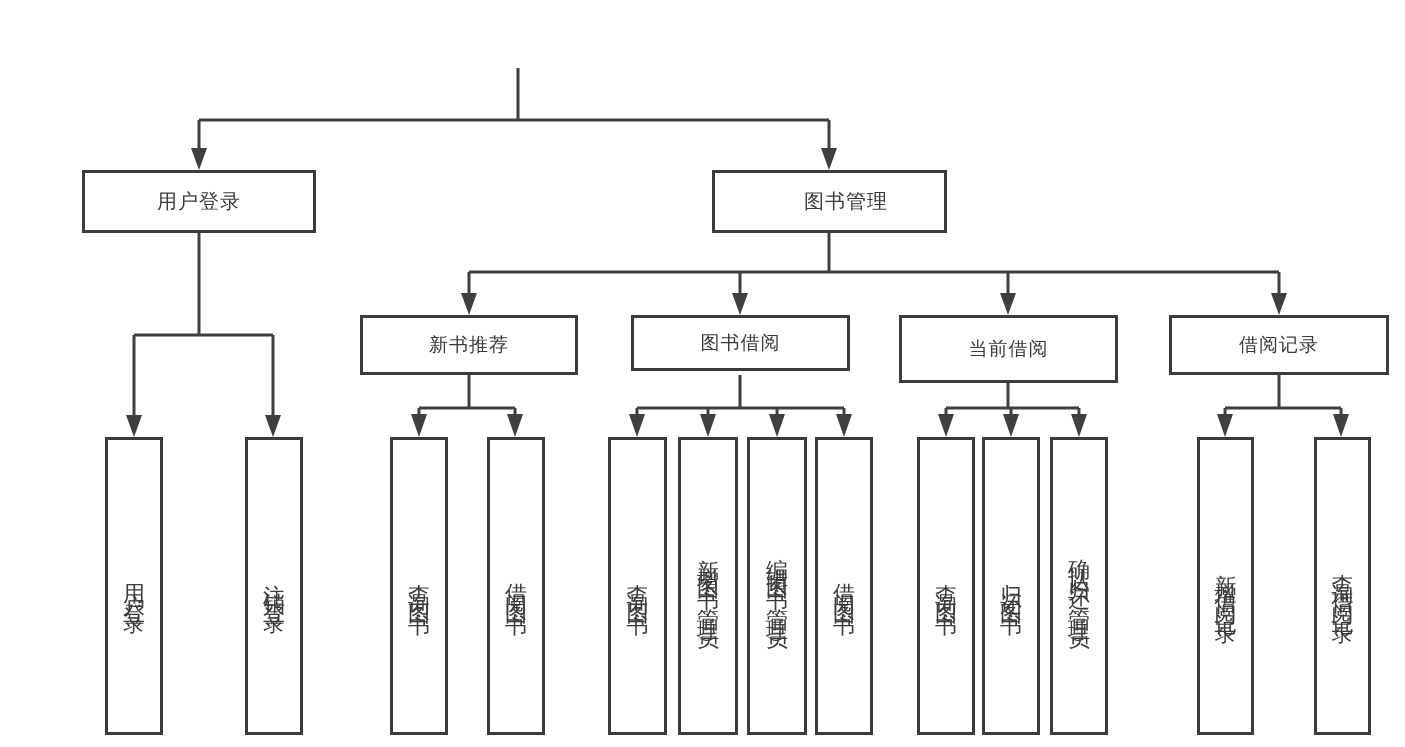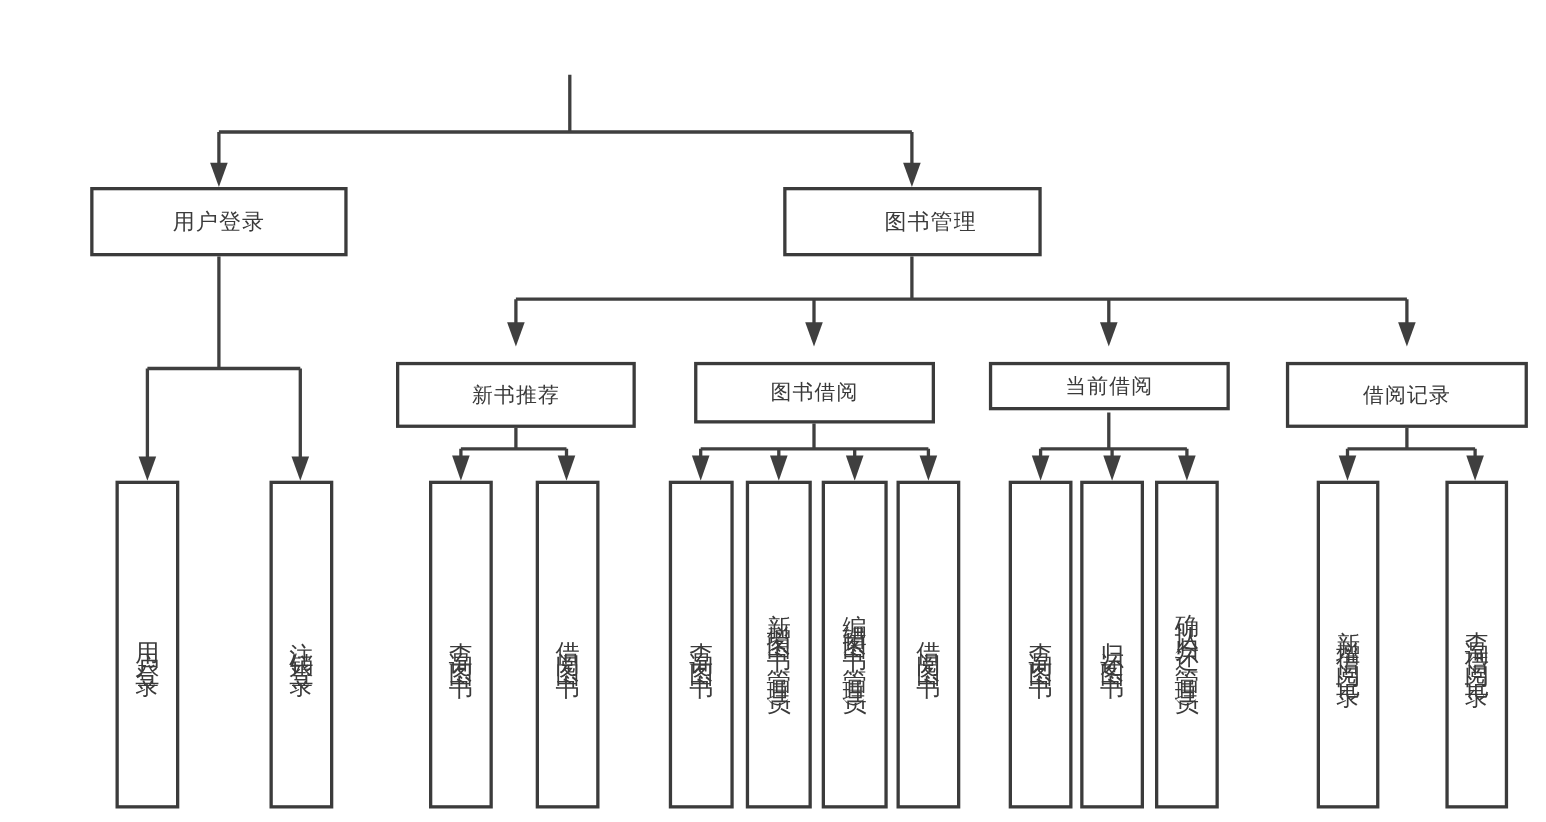--- a/index.html
+++ b/index.html
@@ -37,21 +37,21 @@
     border: 3px solid #3b3b3b;
     background: #ffffff;
     display: flex;
     align-items: center;
     justify-content: center;
     color: #3a3a3a;
     z-index: 2;
   }
   .node-root   { font-size: 20px; letter-spacing: 1px; }
   .node-l2     { font-size: 20px; letter-spacing: 1px; }
-  .node-l3     { font-size: 19px; letter-spacing: 1px; margin-top: 14px; }
+  .node-l3     { font-size: 19px; letter-spacing: 1px; }
   .leaf .vtext {
     writing-mode: vertical-rl;
     font-size: 22px;
     letter-spacing: 10px;
     line-height: 1;
     white-space: nowrap;
   }
   .watermark {
     position: absolute;
     top: 712px;
@@ -110,21 +110,21 @@
       <polygon points="1333,414 1349,414 1341,437"></polygon>
     </g>
   </svg>
 
 
   <div class="node node-l2" style="left:82px; top:170px; width:234px; height:63px;">用户登录</div>
   <div class="node node-l2" style="left:712px; top:170px; width:235px; height:63px;padding-left:33px;">图书管理</div>
 
   <div class="node node-l3" style="left:360px; top:315px; width:218px; height:60px;">新书推荐</div>
   <div class="node node-l3" style="left:631px; top:315px; width:219px; height:56px;">图书借阅</div>
-  <div class="node node-l3" style="left:899px; top:315px; width:219px; height:44px;">当前借阅</div>
+  <div class="node node-l3" style="left:899px; top:315px; width:219px; height:68px;">当前借阅</div>
   <div class="node node-l3" style="left:1169px; top:315px; width:220px; height:60px;">借阅记录</div>
 
   <div class="node leaf" style="left:105px; top:437px; width:58px; height:298px;">
     <span class="vtext">用户登录</span>
   </div>
   <div class="node leaf" style="left:245px; top:437px; width:58px; height:298px;">
     <span class="vtext">注销登录</span>
   </div>
 
   <div class="node leaf" style="left:390px; top:437px; width:58px; height:298px;">

